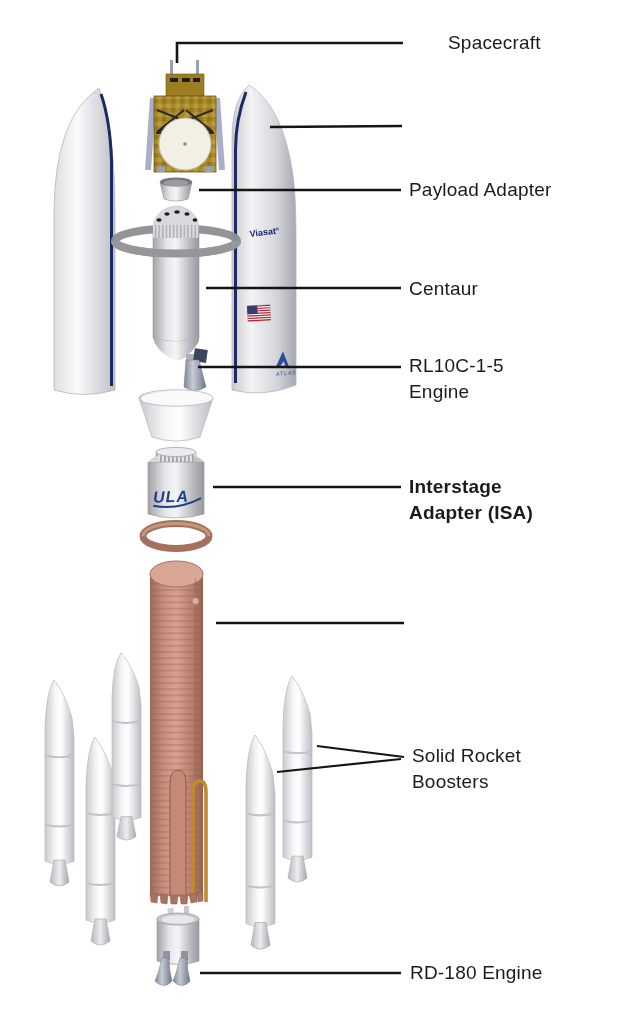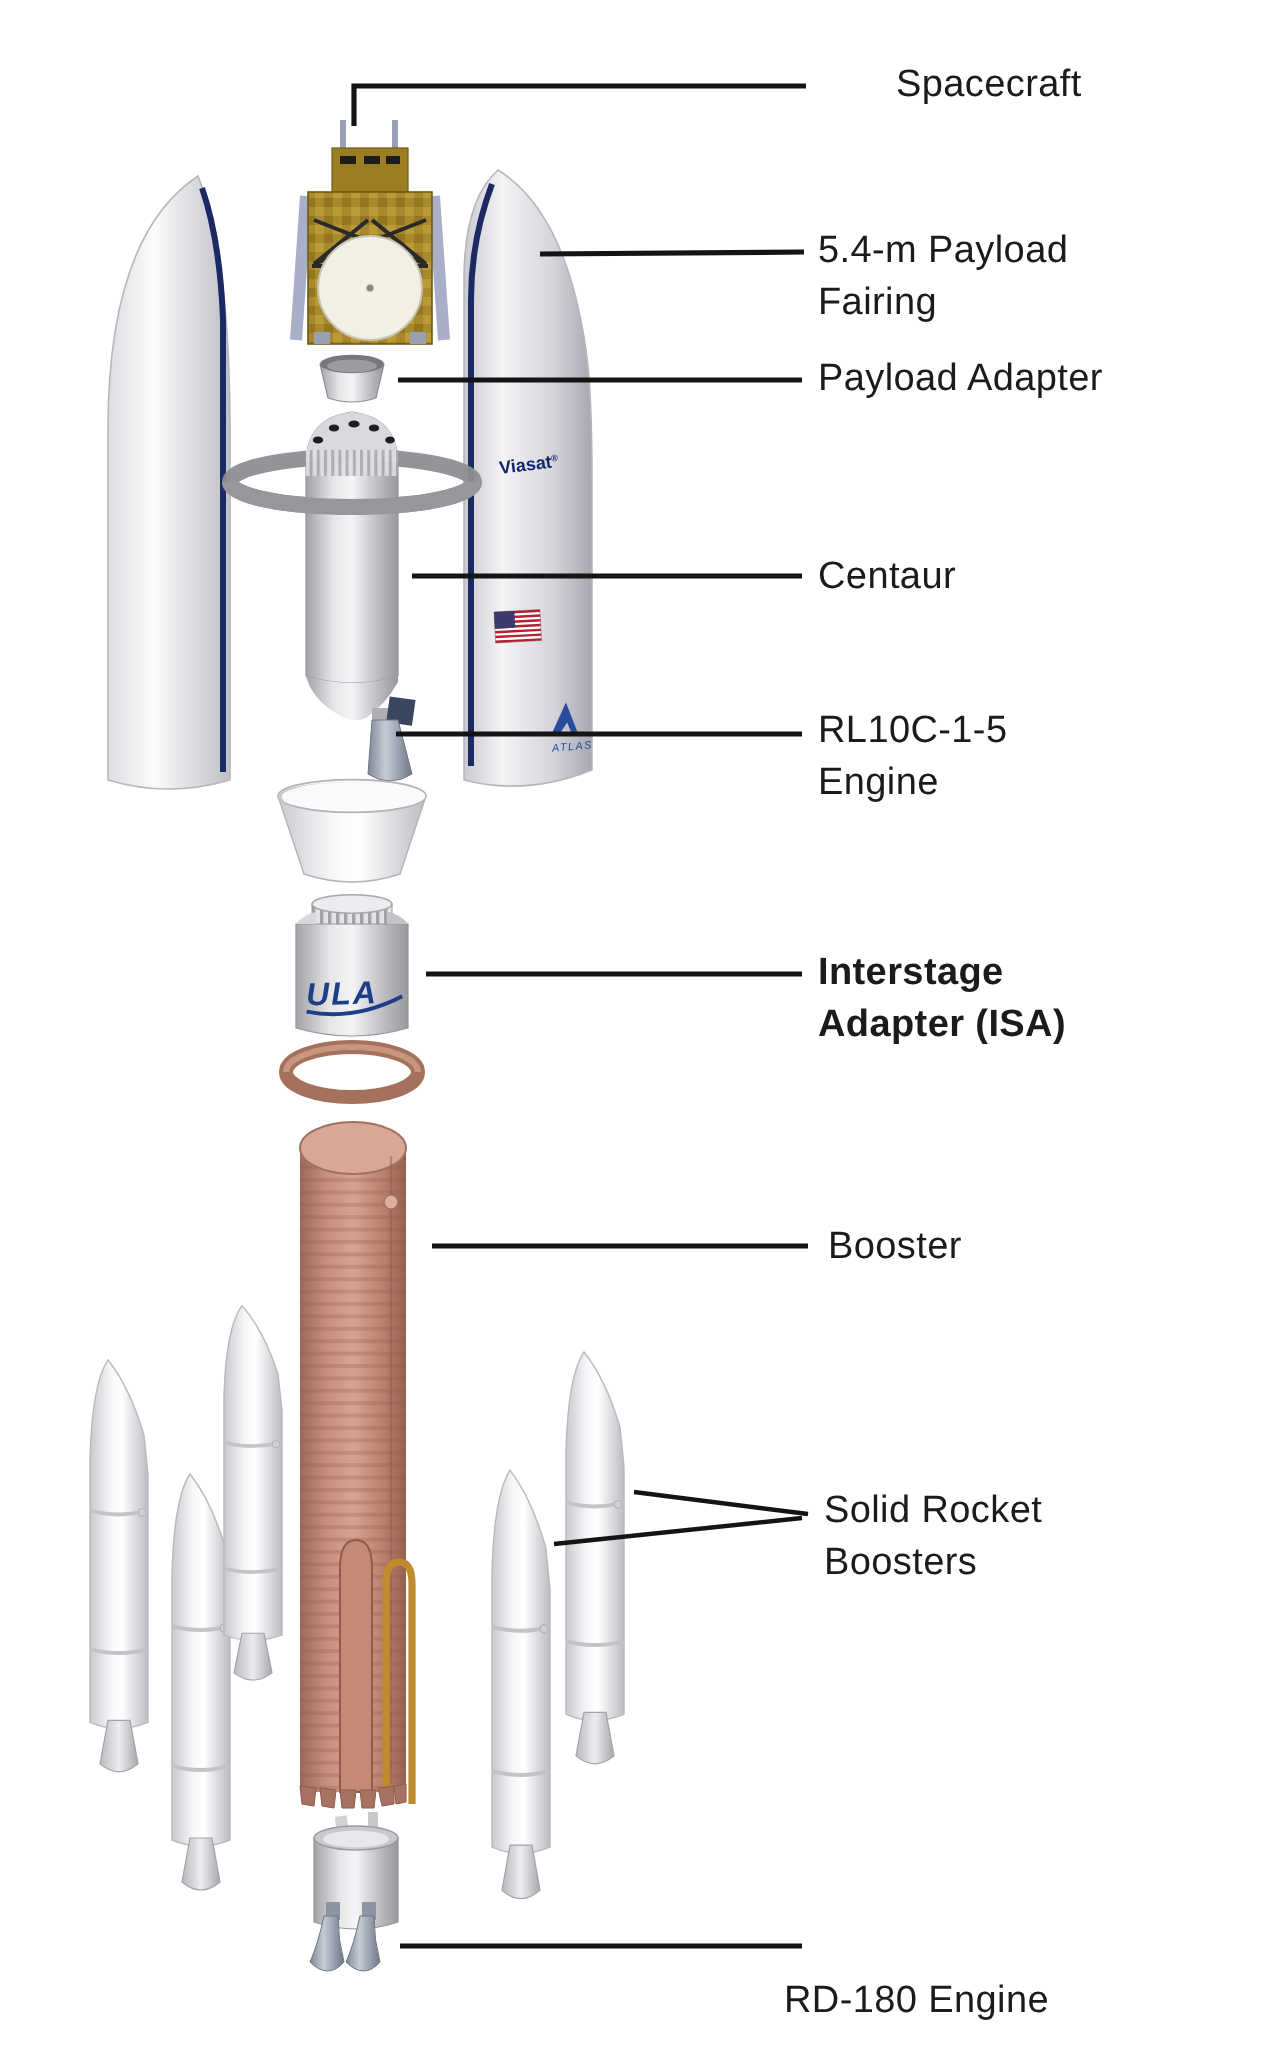--- a/index.html
+++ b/index.html
@@ -13,21 +13,21 @@
     letter-spacing:0.2px;
   }
   .l-spacecraft{left:418px;top:30px;width:200px;margin-left:30px;}
   .l-fairing{left:409px;top:113px;width:150px;}
   .l-adapter{left:409px;top:177px;width:220px;}
   .l-centaur{left:409px;top:276px;width:200px;}
   .l-rl10c{left:409px;top:353px;width:130px;}
   .l-isa{left:409px;top:474px;width:155px;font-weight:bold;}
   .l-booster{left:414px;top:611px;width:200px;}
   .l-srb{left:412px;top:743px;width:145px;}
-  .l-rd180{left:392px;top:960px;width:220px;margin-top:28px;}
+  .l-rd180{left:410px;top:960px;width:220px;}
 </style>
 </head>
 <body>
 
 <div class="canvas">
 
   <svg class="art" width="640" height="1024" viewBox="0 0 640 1024">
     <defs>
       <linearGradient id="gFair" x1="0" y1="0" x2="1" y2="0">
         <stop offset="0" stop-color="#dedee2"></stop>
@@ -254,22 +254,20 @@
       <line x1="401" y1="367" x2="198" y2="367"></line>
       <line x1="401" y1="487" x2="213" y2="487"></line>
       <line x1="404" y1="623" x2="216" y2="623"></line>
       <line x1="404" y1="757" x2="317" y2="746" stroke-width="2.2"></line>
       <line x1="401" y1="759" x2="277" y2="772" stroke-width="2.2"></line>
       <line x1="401" y1="973" x2="200" y2="973"></line>
     </g>
   </svg>
 
   <div class="label l-spacecraft">Spacecraft</div>
-  <div class="label l-fairing">5.4-m Payload Fairing</div>
   <div class="label l-centaur">Centaur</div>
   <div class="label l-adapter">Payload Adapter</div>
   <div class="label l-rl10c">RL10C-1-5 Engine</div>
   <div class="label l-isa">Interstage Adapter (ISA)</div>
-  <div class="label l-booster">Booster</div>
   <div class="label l-srb">Solid Rocket Boosters</div>
   <div class="label l-rd180">RD-180 Engine</div>
 
 </div>
 
 </body></html>

